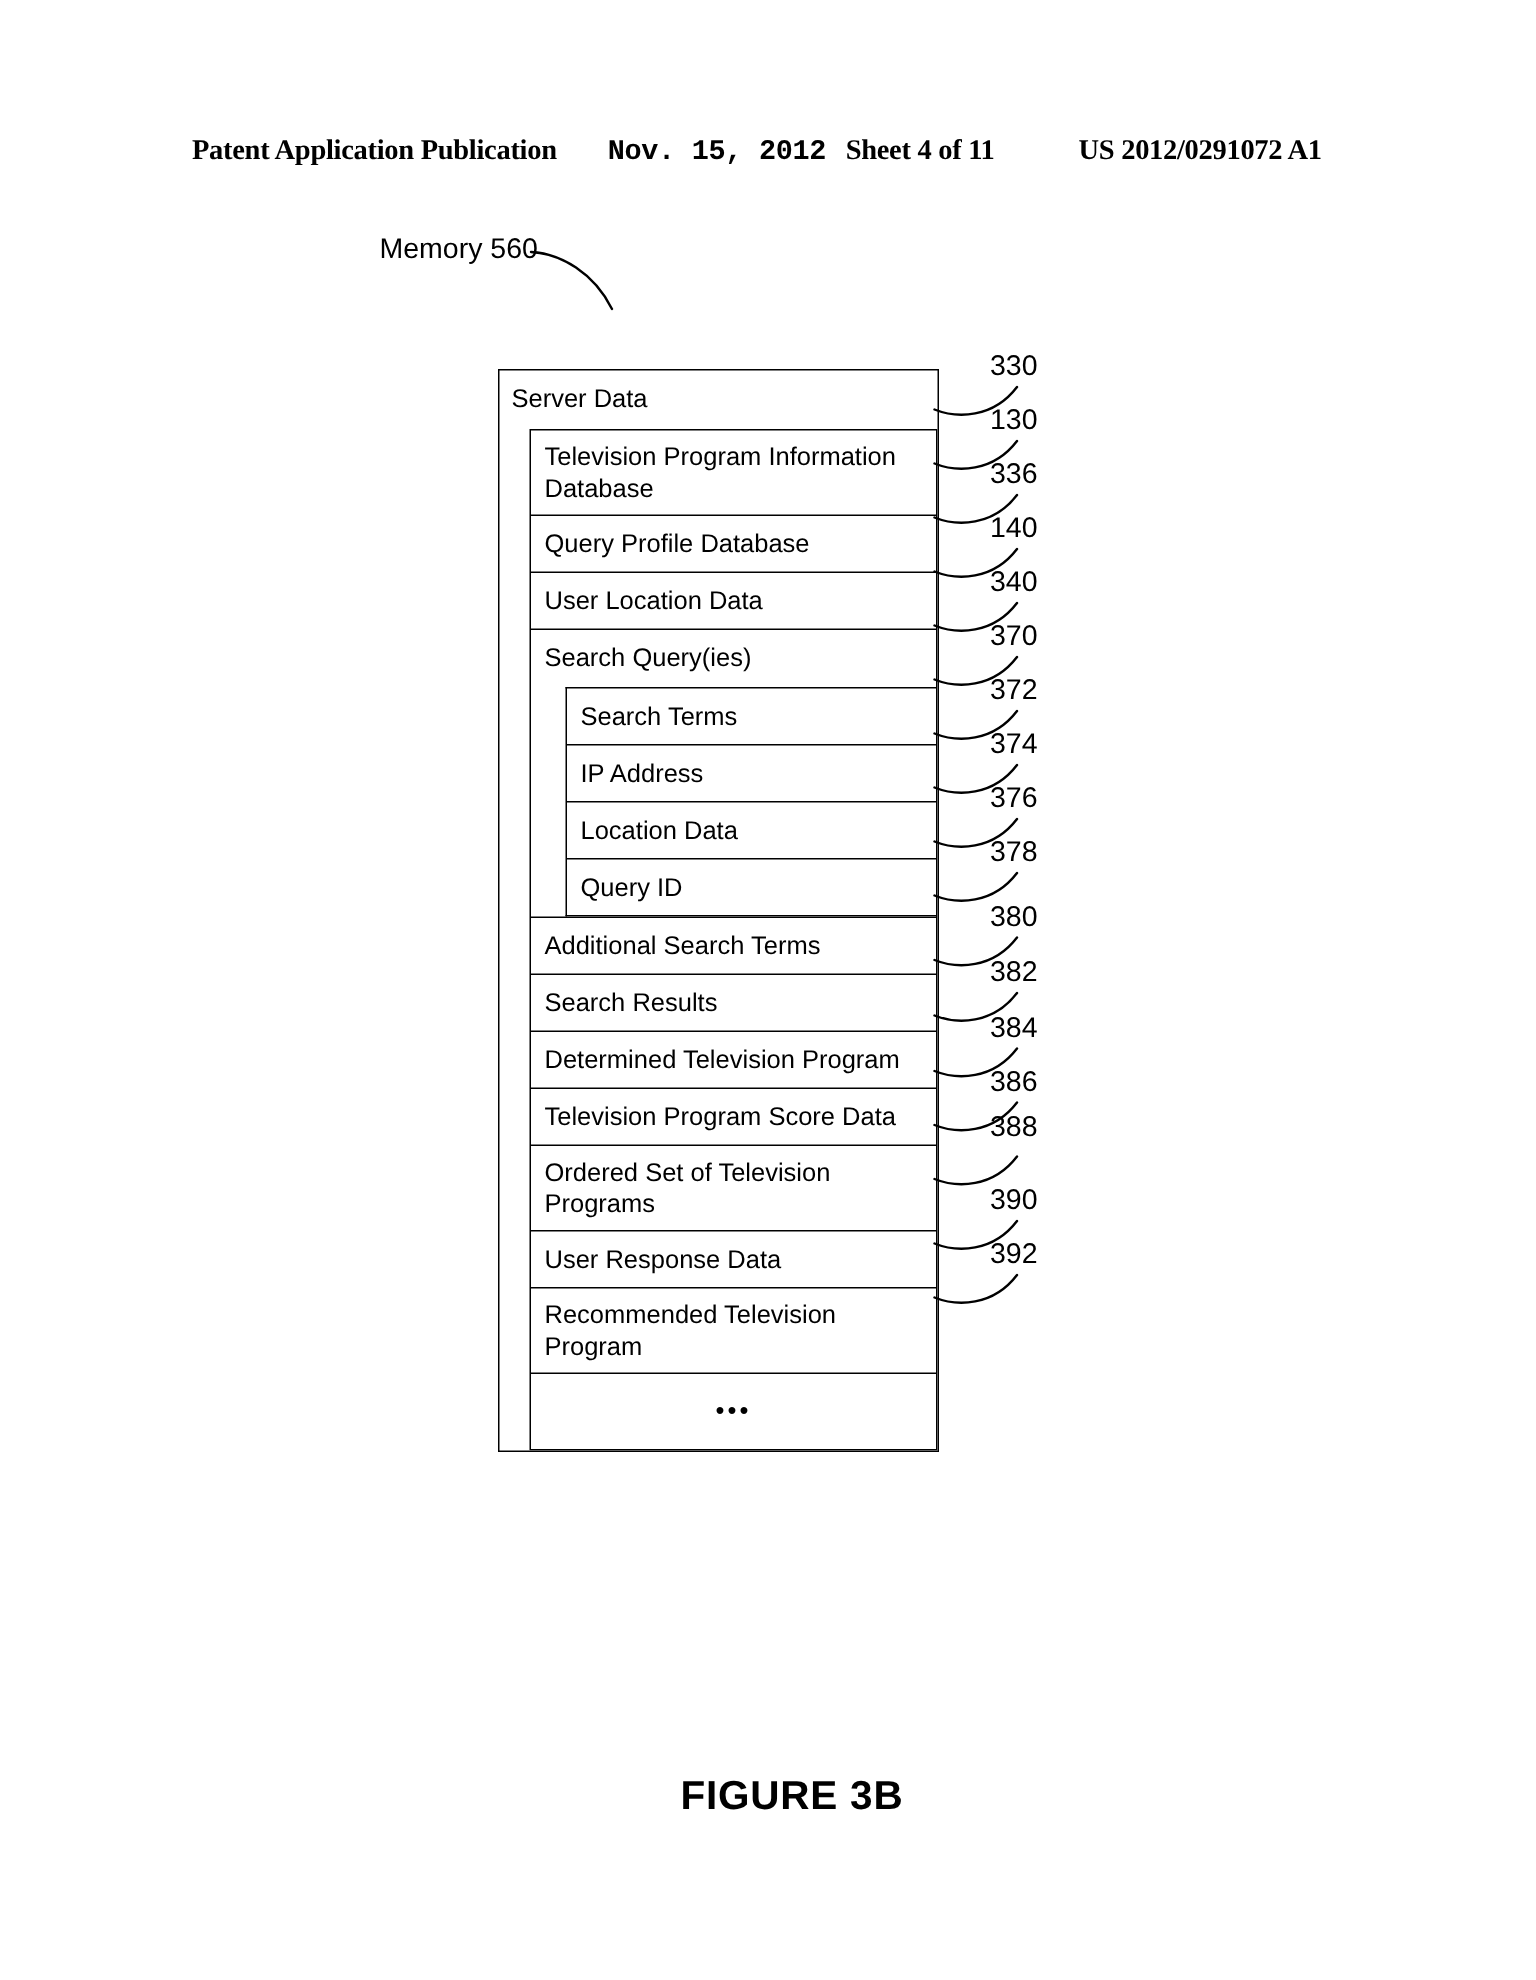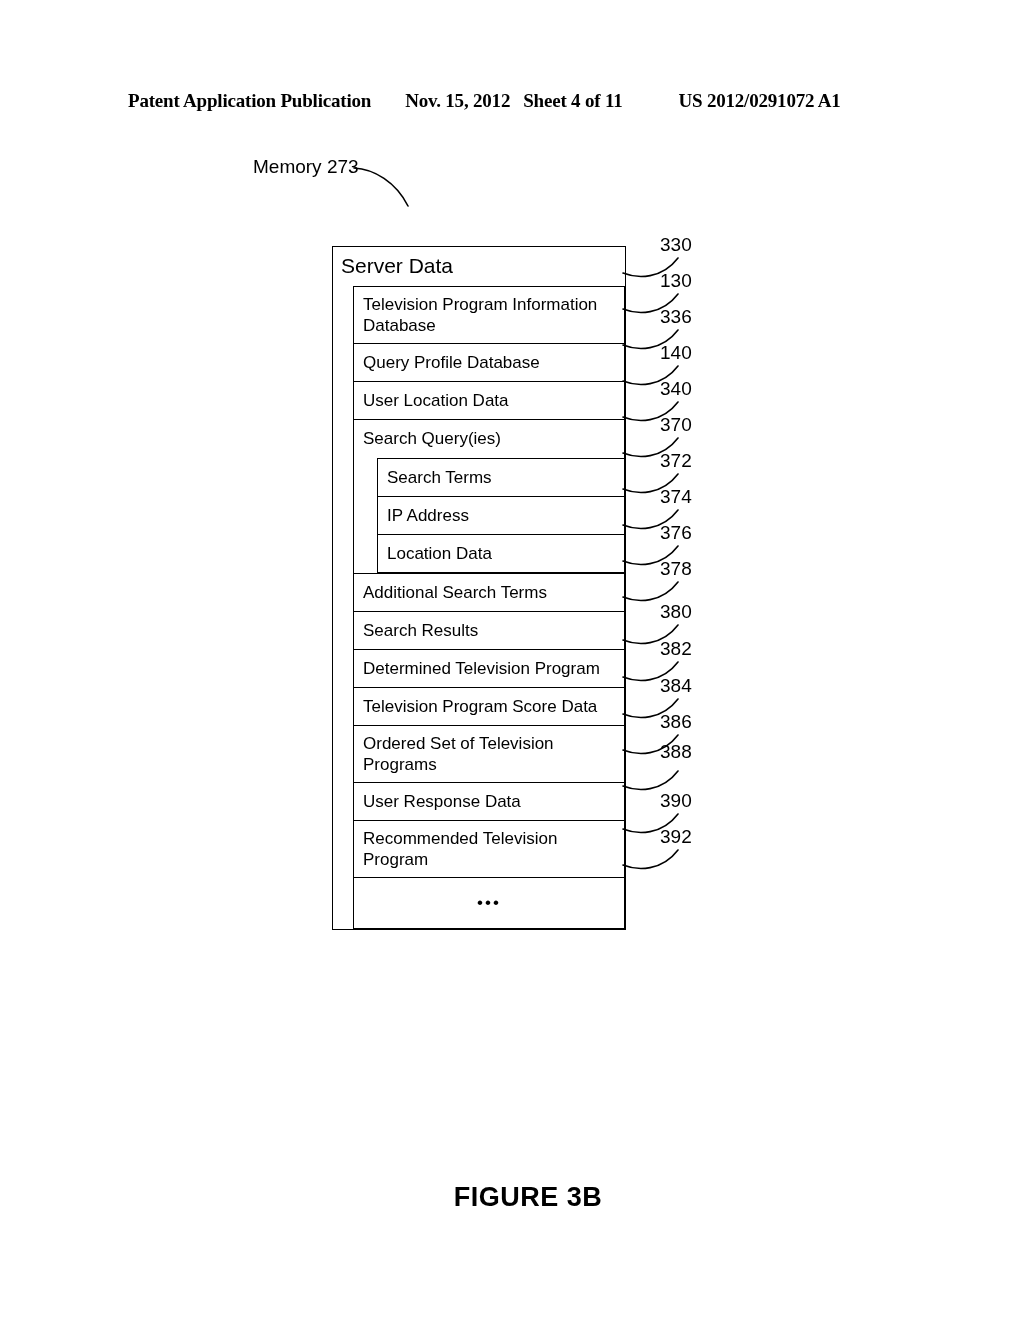--- a/index.html
+++ b/index.html
@@ -25,21 +25,21 @@
     height: 26px;
     font-family: "Liberation Serif", serif;
     font-weight: bold;
     font-size: 19px;
     letter-spacing: -0.2px;
     white-space: nowrap;
     display: flex;
     align-items: flex-end;
   }
   .hdr-pub   { }
-  .hdr-date  { margin-left: 34px; }
+  .hdr-date  { margin-left: 34px; font-family: Liberation Mono, monospace; }
   .hdr-sheet { margin-left: 13px; }
   .hdr-pat   { margin-left: 56px; }
 
   
   .memory-label {
     position: absolute;
     top: 156px;
     left: 253px;
     font-size: 19px;
     white-space: nowrap;
@@ -60,21 +60,21 @@
     width: 294px;
   }
 
   
   .box-l1 {
     border: 1.6px solid #000;
     background: #fff;
     padding: 0;
   }
   .l1-title {
-    font-size: 21px;
+    font-size: 17px;
     line-height: 20px;
     padding: 9px 0 10px 8px;
   }
   
   .list-l2 {
     margin-left: 20px;
     border-left: 1.4px solid #000;
     border-top: 1.4px solid #000;
     border-right: 1.4px solid #000;
     border-bottom: 1.4px solid #000;
@@ -155,40 +155,41 @@
 </head>
 <body>
 
 <div class="page-header">
   <span class="hdr-pub">Patent Application Publication</span>
   <span class="hdr-date">Nov. 15, 2012</span>
   <span class="hdr-sheet">Sheet 4 of 11</span>
   <span class="hdr-pat">US 2012/0291072 A1</span>
 </div>
 
-<div class="memory-label">Memory 273</div>
+<div class="memory-label">Memory 560</div>
 <svg class="memory-leader" viewBox="0 0 72 54">
   <path d="M2,10 C22,11 44,24 56,48" fill="none" stroke="#000" stroke-width="1.6" stroke-linecap="round"></path>
 </svg>
 
 <div class="diagram">
   <div class="box-l1">
     <div class="l1-title">Server Data</div>
     <div class="list-l2">
 
       <div class="row two-line">Television Program Information Database</div>
       <div class="row">Query Profile Database</div>
       <div class="row">User Location Data</div>
 
       <div class="group-cell">
         <div class="group-title">Search Query(ies)</div>
         <div class="list-l3">
           <div class="row">Search Terms</div>
           <div class="row">IP Address</div>
           <div class="row">Location Data</div>
+          <div class="row">Query ID</div>
         </div>
       </div>
 
       <div class="row">Additional Search Terms</div>
       <div class="row">Search Results</div>
       <div class="row">Determined Television Program</div>
       <div class="row">Television Program Score Data</div>
       <div class="row two-line">Ordered Set of Television Programs</div>
       <div class="row">User Response Data</div>
       <div class="row two-line">Recommended Television Program</div>

